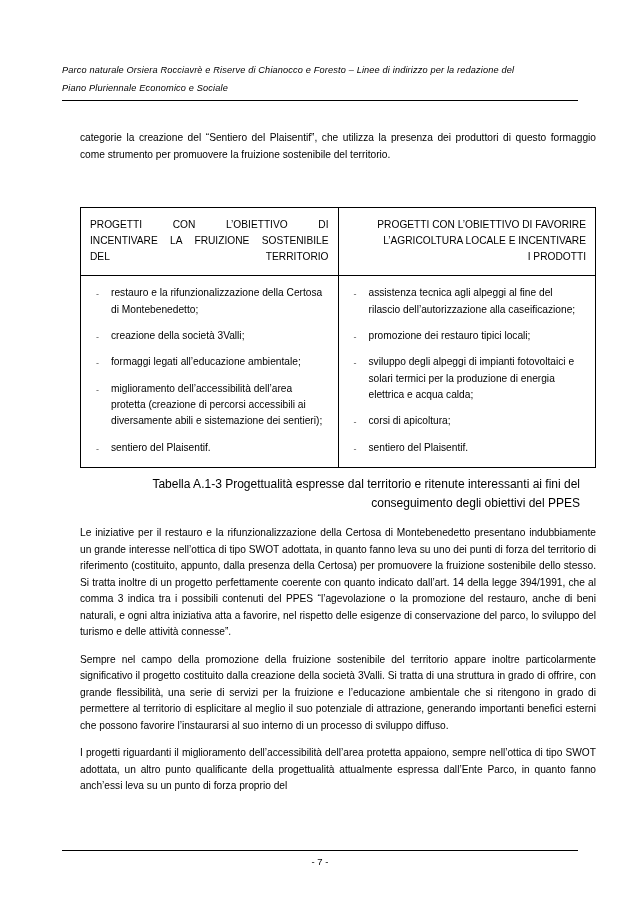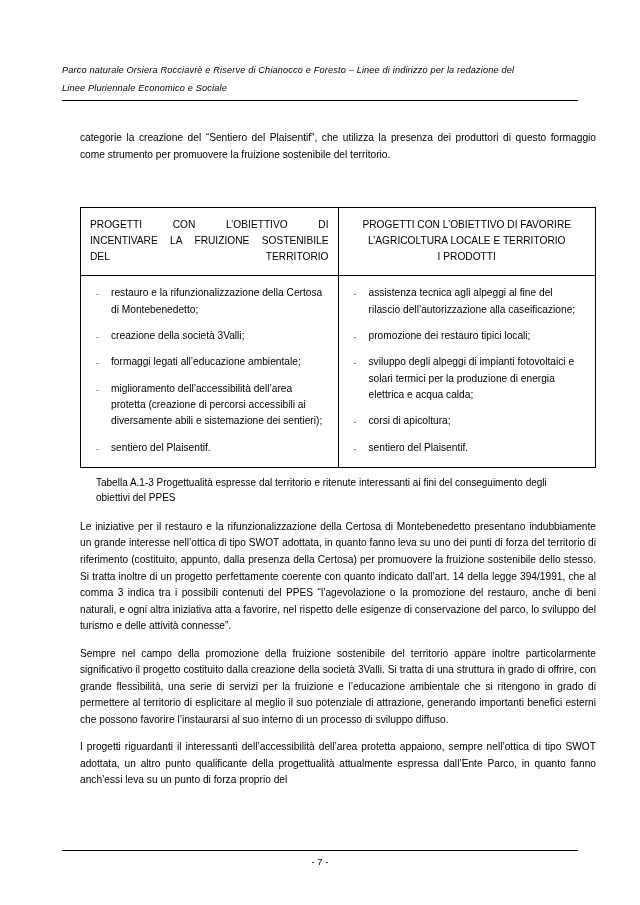--- a/index.html
+++ b/index.html
@@ -65,21 +65,21 @@
   }
   td.head-cell {
     font-size: 10.2px;
     line-height: 1.55;
   }
   td.head-left {
     text-align: justify;
     text-align-last: justify;
   }
   td.head-left .l1 { display: block; text-align: justify; text-align-last: justify; }
-  td.head-right { text-align: center; margin-left: 36px; }
+  td.head-right { text-align: right; margin-left: 36px; }
   ul.items {
     margin: 0;
     padding: 0;
     list-style: none;
   }
   ul.items li {
     position: relative;
     font-size: 10.2px;
     line-height: 1.6;
     margin-bottom: 10px;
@@ -88,61 +88,61 @@
   ul.items li:last-child { margin-bottom: 0; }
   ul.items li::before {
     content: "-";
     position: absolute;
     left: 6px;
     top: 2px;
     font-size: 9px;
     color: #555;
   }
   .caption {
-    font-size: 10px;
+    font-size: 12px;
     line-height: 1.55;
-    text-align: left;
+    text-align: right;
     margin: 7px 16px 13px 16px;
   }
   .footer {
     position: absolute;
     left: 62px;
     width: 516px;
     bottom: 38px;
     border-top: 1px solid #000;
     padding-top: 5px;
     text-align: center;
     font-size: 9.5px;
   }
 </style>
 </head>
 <body>
 
 <div class="page">
 
   <div class="header">
     <span class="header-line">Parco naturale Orsiera Rocciavrè e Riserve di Chianocco e Foresto – Linee di indirizzo per la redazione del</span>
-    <span class="header-line">Linee Pluriennale Economico e Sociale</span>
+    <span class="header-line">Piano Pluriennale Economico e Sociale</span>
   </div>
 
   <div class="content">
 
     <p class="body-text intro">categorie la creazione del “Sentiero del Plaisentif”, che utilizza la presenza dei produttori di questo formaggio come strumento per promuovere la fruizione sostenibile del territorio.</p>
 
     <table class="matrix">
       <tbody>
         <tr>
           <td class="head-cell head-left">
             <span class="l1">PROGETTI CON L’OBIETTIVO DI</span>
             <span class="l1">INCENTIVARE LA FRUIZIONE SOSTENIBILE</span>
             <span>DEL TERRITORIO</span>
           </td>
           <td class="head-cell head-right">
             <span style="display:block">PROGETTI CON L’OBIETTIVO DI FAVORIRE</span>
-            <span style="display:block">L’AGRICOLTURA LOCALE E TERRITORIO</span>
+            <span style="display:block">L’AGRICOLTURA LOCALE E INCENTIVARE</span>
             <span style="display:block">I PRODOTTI</span>
           </td>
         </tr>
         <tr>
           <td>
             <ul class="items">
               <li>restauro e la rifunzionalizzazione della Certosa di Montebenedetto;</li>
               <li>creazione della società 3Valli;</li>
               <li>formaggi legati all’educazione ambientale;</li>
               <li>miglioramento dell’accessibilità dell’area protetta (creazione di percorsi accessibili ai diversamente abili e sistemazione dei sentieri);</li>
@@ -159,21 +159,21 @@
             </ul>
           </td>
         </tr>
       </tbody>
     </table>
 
     <div class="caption">Tabella A.1-3 Progettualità espresse dal territorio e ritenute interessanti ai fini del conseguimento degli obiettivi del PPES</div>
 
     <p class="body-text">Le iniziative per il restauro e la rifunzionalizzazione della Certosa di Montebenedetto presentano indubbiamente un grande interesse nell’ottica di tipo SWOT adottata, in quanto fanno leva su uno dei punti di forza del territorio di riferimento (costituito, appunto, dalla presenza della Certosa) per promuovere la fruizione sostenibile dello stesso. Si tratta inoltre di un progetto perfettamente coerente con quanto indicato dall’art. 14 della legge 394/1991, che al comma 3 indica tra i possibili contenuti del PPES “l’agevolazione o la promozione del restauro, anche di beni naturali, e ogni altra iniziativa atta a favorire, nel rispetto delle esigenze di conservazione del parco, lo sviluppo del turismo e delle attività connesse”.</p>
     <p class="body-text">Sempre nel campo della promozione della fruizione sostenibile del territorio appare inoltre particolarmente significativo il progetto costituito dalla creazione della società 3Valli. Si tratta di una struttura in grado di offrire, con grande flessibilità, una serie di servizi per la fruizione e l’educazione ambientale che si ritengono in grado di permettere al territorio di esplicitare al meglio il suo potenziale di attrazione, generando importanti benefici esterni che possono favorire l’instaurarsi al suo interno di un processo di sviluppo diffuso.</p>
-    <p class="body-text">I progetti riguardanti il interessanti dell’accessibilità dell’area protetta appaiono, sempre nell’ottica di tipo SWOT adottata, un altro punto qualificante della progettualità attualmente espressa dall’Ente Parco, in quanto fanno anch’essi leva su un punto di forza proprio del</p>
+    <p class="body-text">I progetti riguardanti il miglioramento dell’accessibilità dell’area protetta appaiono, sempre nell’ottica di tipo SWOT adottata, un altro punto qualificante della progettualità attualmente espressa dall’Ente Parco, in quanto fanno anch’essi leva su un punto di forza proprio del</p>
 
   </div>
 
   <div class="footer">
     <span>- 7 -</span>
   </div>
 
 </div>
 
 </body></html>

